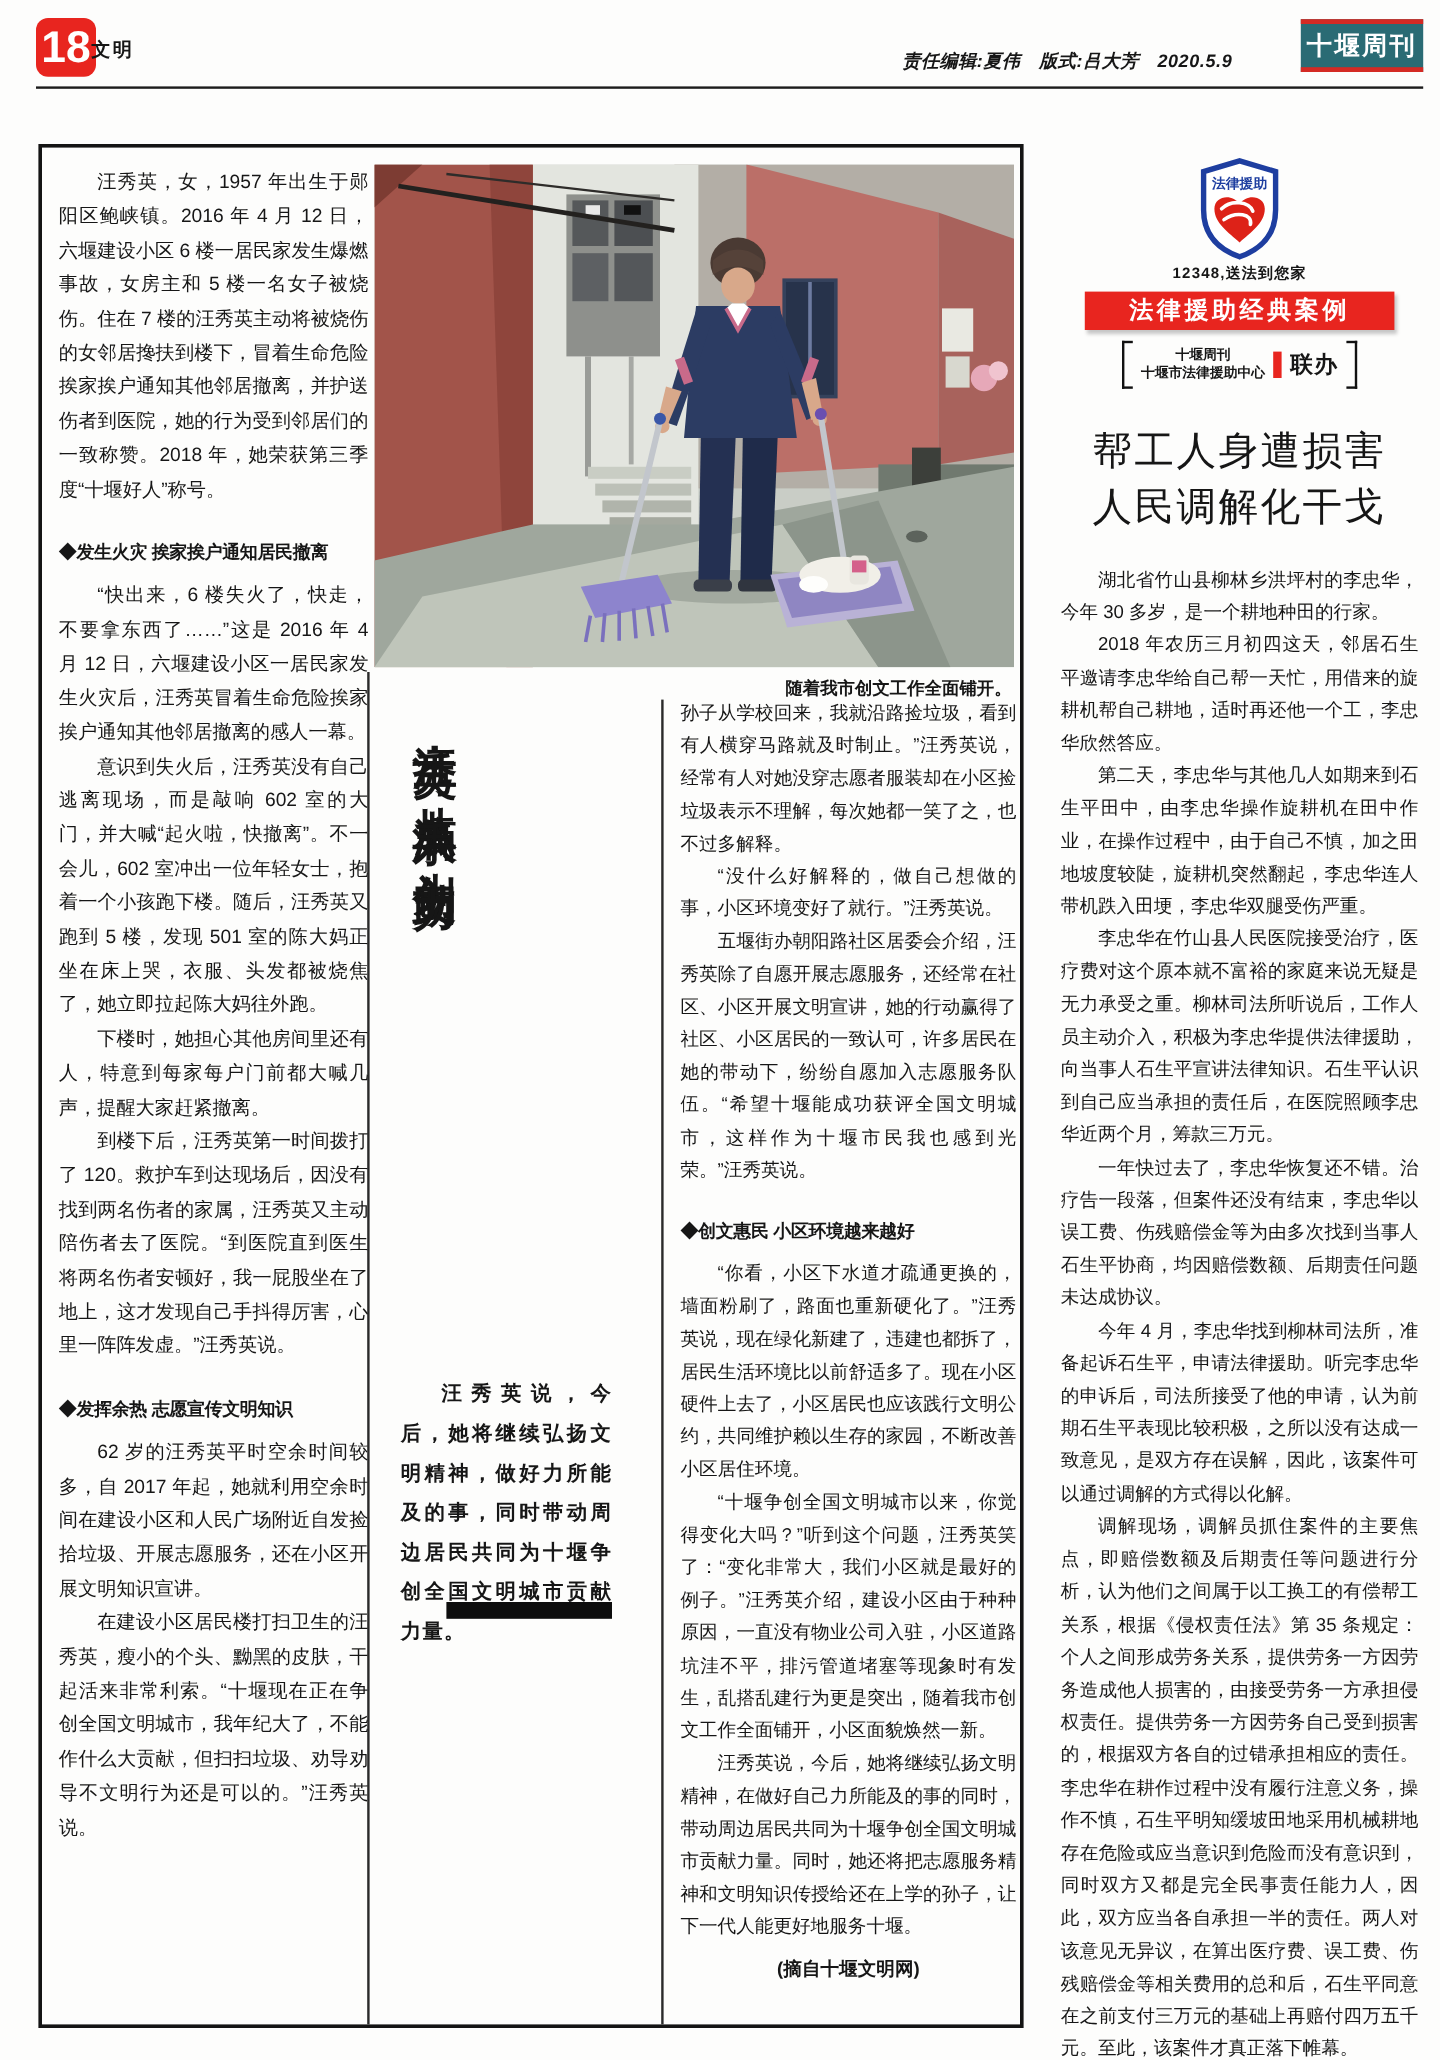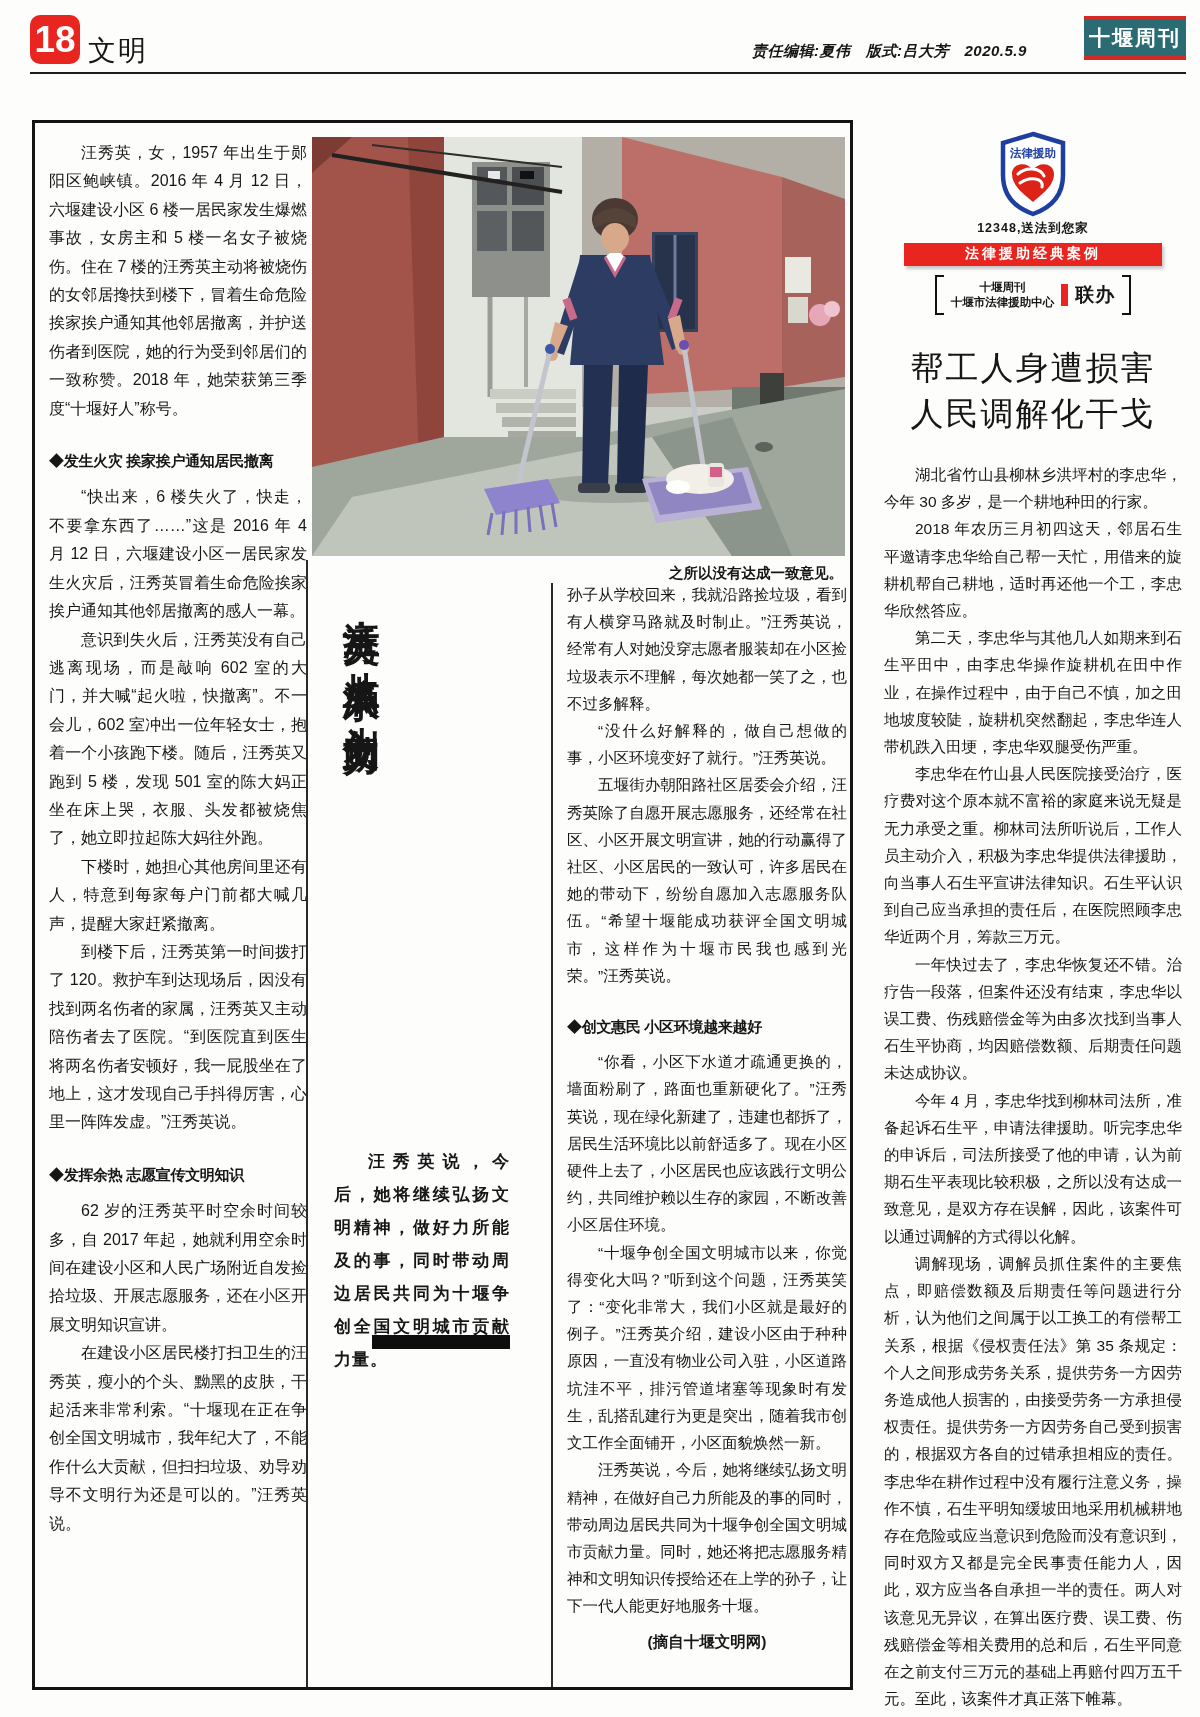--- a/index.html
+++ b/index.html
@@ -7,21 +7,21 @@
     position:relative; width:1200px; height:1717px; margin:0 auto;
     background:#fdfdfc; color:#161616; overflow:hidden;
     font-family:"Liberation Sans", sans-serif;
   }
   
   .pagenum {
     position:absolute; left:30px; top:15px; width:50px; height:49px;
     background:#e8251f; border-radius:10px; color:#fff;
     font-size:37px; font-weight:bold; display:flex; align-items:center; justify-content:center;
   }
-  .section-name { position:absolute; left:88px; top:32px; font-size:28px; font-weight:400; letter-spacing:2px; }
+  .section-name { position:absolute; left:76px; top:32px; font-size:16px; font-weight:700; letter-spacing:2px; }
   .editor-line { position:absolute; left:752px; top:42px; font-size:15px; font-weight:bold; font-style:italic; letter-spacing:.5px; }
   .masthead {
     position:absolute; left:1084px; top:16px; width:102px; height:44px; box-sizing:border-box;
     background:#2a6b74; border-top:4px solid #d42a24; border-bottom:4px solid #d42a24;
     color:#fff; display:flex; align-items:center; justify-content:center;
     font-family:"Liberation Serif", serif; font-weight:bold; font-size:21px; letter-spacing:2px;
   }
   .header-rule { position:absolute; left:30px; top:72px; width:1156px; height:2px; background:#1c1c1c; }
 
   
@@ -58,21 +58,21 @@
     font-size:17px; font-weight:900; line-height:33px; text-align:justify; text-indent:2em; letter-spacing:1px;
   }
   .quote-bar { position:absolute; left:337px; top:1212px; width:138px; height:14px; background:#0d0d0d; }
 
   
   .right-col { position:absolute; left:884px; top:130px; width:298px; }
   .shield-wrap { text-align:center; height:88px; }
   .slogan { text-align:center; font-size:12.5px; font-weight:bold; margin-top:2px; letter-spacing:1px; }
   .banner {
     margin:6px 20px 0; background:#e8251f; color:#fff; text-align:center;
-    font-weight:bold; font-size:14px; letter-spacing:3px; padding:2px 0 3px;
+    font-weight:bold; font-size:20px; letter-spacing:3px; padding:2px 0 3px;
     box-shadow:2px 3px 3px #c6c6c6;
   }
   .coorg { display:flex; justify-content:center; align-items:center; margin-top:9px; gap:7px; }
   .bracket { width:9px; height:40px; border:2.5px solid #111; box-sizing:border-box; }
   .bracket.l { border-right:none; } .bracket.r { border-left:none; }
   .coorg-names { display:flex; flex-direction:column; align-items:center; font-size:11.5px; line-height:15px; font-weight:bold; }
   .red-tick { width:7px; height:22px; background:#e8251f; }
   .lianban { font-size:19px; font-weight:900; letter-spacing:1px; }
   .r-headline {
     margin:30px 0 0; text-align:center; font-family:"Liberation Serif", serif;
@@ -189,21 +189,21 @@
         <line x1="372" y1="210" x2="392" y2="334" stroke="#c2c6cc" stroke-width="5"></line>
         <circle cx="372" cy="208" r="5" fill="#6a4fb0"></circle>
         <polygon points="330,342 436,330 450,372 344,386" fill="#b9b2d6"></polygon>
         <polygon points="336,346 430,335 440,366 348,378" fill="#8f86c2"></polygon>
         <ellipse cx="388" cy="342" rx="34" ry="15" fill="#f1efe8"></ellipse>
         <rect x="396" y="326" width="16" height="24" rx="4" fill="#e8e6df"></rect>
         <rect x="398" y="330" width="12" height="10" fill="#d4608a"></rect>
         <ellipse cx="366" cy="350" rx="12" ry="7" fill="#fefefc"></ellipse>
       </svg>
     </figure>
-    <figcaption class="caption">之所以没有达成一致意见。</figcaption>
+    <figcaption class="caption">随着我市创文工作全面铺开。</figcaption>
 
     <div class="divider-a"></div>
     <div class="divider-b"></div>
 
     <h1 class="v-headline">汪秀英：从点滴入手　为创文助力</h1>
 
     <div class="pull-quote">汪秀英说，今后，她将继续弘扬文明精神，做好力所能及的事，同时带动周边居民共同为十堰争创全国文明城市贡献力量。</div>
     <div class="quote-bar"></div>
 
     <div class="col2 col-text">

